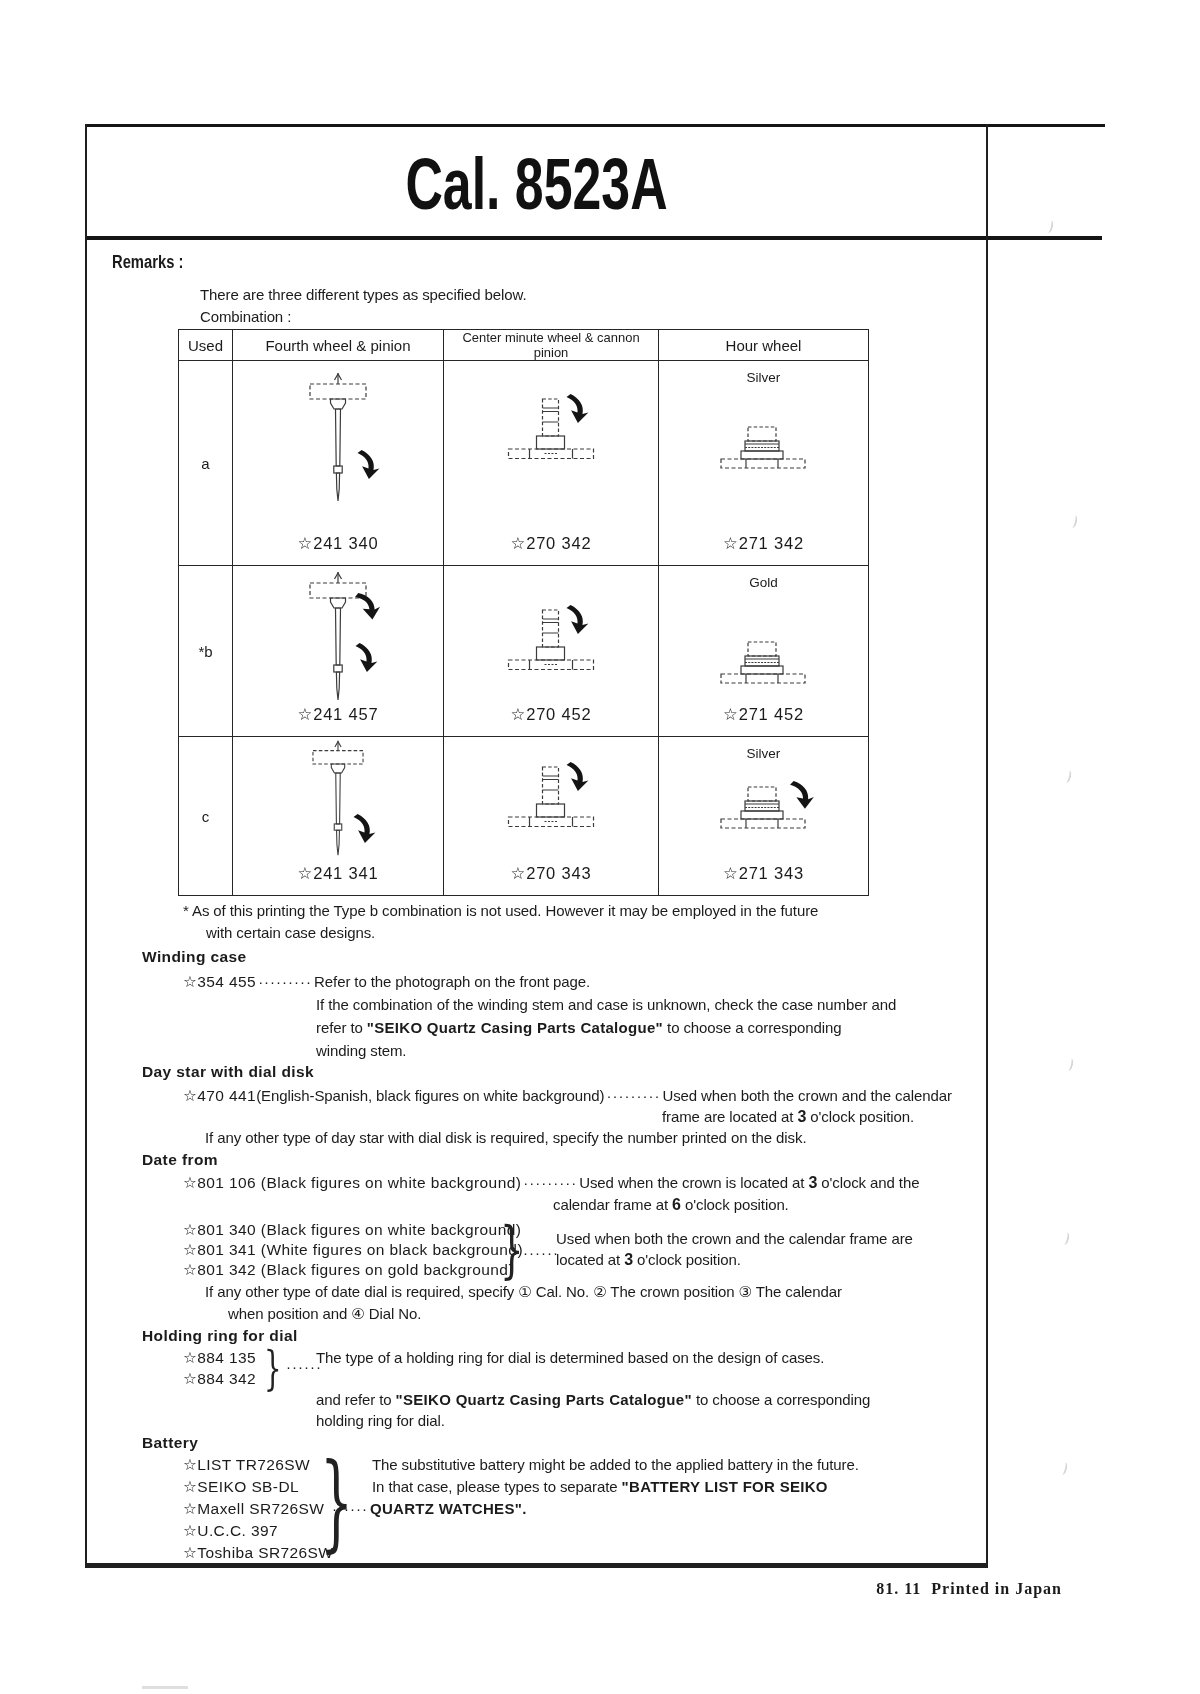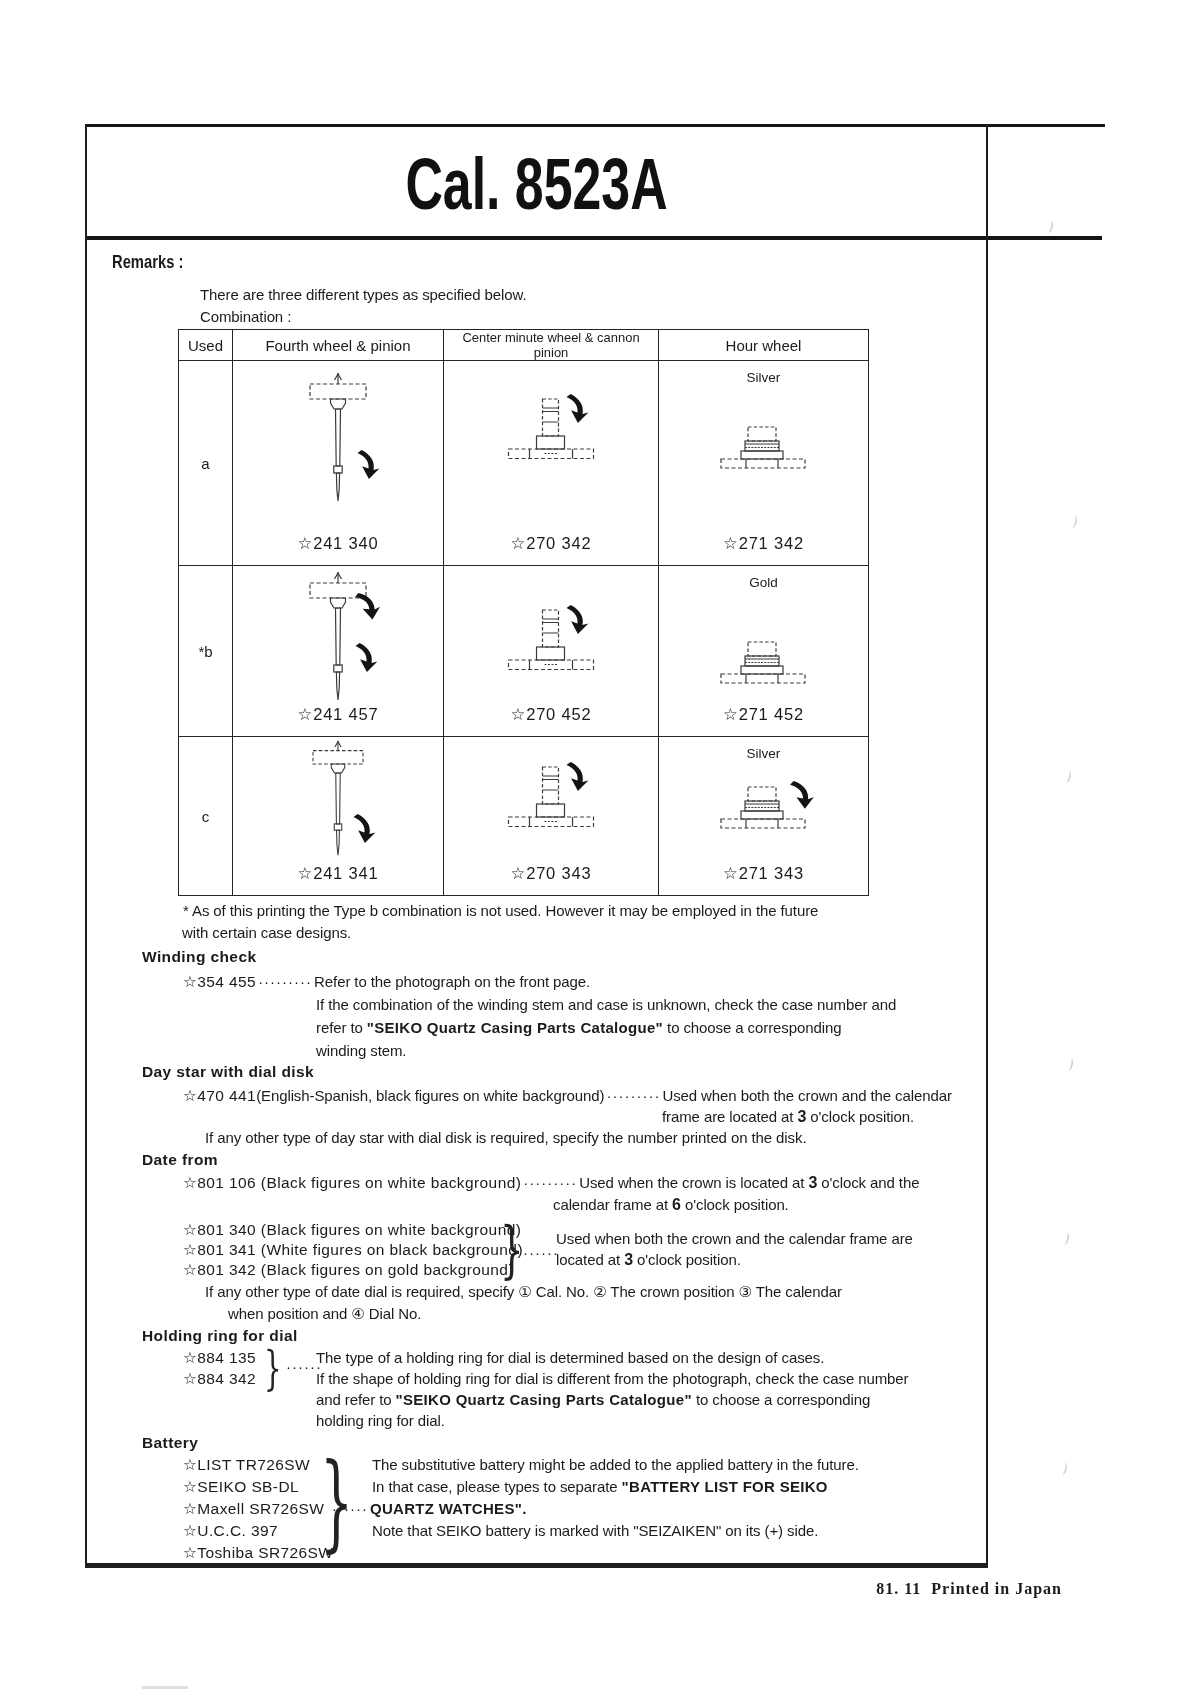--- a/index.html
+++ b/index.html
@@ -225,23 +225,23 @@
                 <use href="#sym-arrow"></use>
               </svg>
         <div class="pno">☆271 343</div>
       </div>
           </td>
     </tr>
   </tbody>
     </table>
 
   <div class="t" style="left:183px;top:901px">* As of this printing the Type b combination is not used. However it may be employed in the future</div>
-  <div class="t" style="left:182px;top:923px">with certain case designs.</div>
-
-  <div class="t shead" style="left:142px;top:947px">Winding check</div>
+  <div class="t" style="left:206px;top:923px">with certain case designs.</div>
+
+  <div class="t shead" style="left:142px;top:947px">Winding case</div>
   <div class="t" style="left:183px;top:972px"><span class="pn">☆354 455</span><span class="dots">·········</span><span>Refer to the photograph on the front page.</span></div>
   <div class="t" style="left:316px;top:995px">If the combination of the winding stem and case is unknown, check the case number and</div>
   <div class="t" style="left:316px;top:1018px"><span>refer to </span><b>"SEIKO Quartz Casing Parts Catalogue"</b><span> to choose a corresponding</span></div>
   <div class="t" style="left:316px;top:1041px">winding stem.</div>
 
   <div class="t shead" style="left:142px;top:1062px">Day star with dial disk</div>
   <div class="t" style="left:183px;top:1086px"><span class="pn">☆470 441</span><span>(English-Spanish, black figures on white background)</span><span class="dots">·········</span><span>Used when both the crown and the calendar</span></div>
   <div class="t" style="left:662px;top:1107px"><span>frame are located at </span><span class="bd">3</span><span> o'clock position.</span></div>
   <div class="t" style="left:205px;top:1128px">If any other type of day star with dial disk is required, specify the number printed on the disk.</div>
 
@@ -258,35 +258,33 @@
   <div class="t" style="left:556px;top:1250px"><span>located at </span><span class="bd">3</span><span> o'clock position.</span></div>
   <div class="t" style="left:205px;top:1282px">If any other type of date dial is required, specify ① Cal. No. ② The crown position ③ The calendar</div>
   <div class="t" style="left:228px;top:1304px">when position and ④ Dial No.</div>
 
   <div class="t shead" style="left:142px;top:1326px">Holding ring for dial</div>
   <div class="t pn" style="left:183px;top:1348px">☆884 135</div>
   <div class="t pn" style="left:183px;top:1369px">☆884 342</div>
   <div class="brace brace-hr">}</div>
   <div class="t dots" style="left:284px;top:1357px">······</div>
   <div class="t" style="left:316px;top:1348px">The type of a holding ring for dial is determined based on the design of cases.</div>
-  <div class="t" style="left:316px;top:1369px">If the shape of holding ring for dial is different from the photograph, check the case number</div>
   <div class="t" style="left:316px;top:1390px"><span>and refer to </span><b>"SEIKO Quartz Casing Parts Catalogue"</b><span> to choose a corresponding</span></div>
   <div class="t" style="left:316px;top:1411px">holding ring for dial.</div>
 
   <div class="t shead" style="left:142px;top:1433px">Battery</div>
   <div class="t pn" style="left:183px;top:1455px">☆LIST TR726SW</div>
   <div class="t pn" style="left:183px;top:1477px">☆SEIKO SB-DL</div>
   <div class="t pn" style="left:183px;top:1499px">☆Maxell SR726SW</div>
   <div class="t pn" style="left:183px;top:1521px">☆U.C.C. 397</div>
   <div class="t pn" style="left:183px;top:1543px">☆Toshiba SR726SW</div>
   <div class="brace brace-bat">}</div>
   <div class="t" style="left:372px;top:1455px">The substitutive battery might be added to the applied battery in the future.</div>
   <div class="t" style="left:372px;top:1477px"><span>In that case, please types to separate </span><b>"BATTERY LIST FOR SEIKO</b></div>
   <div class="t" style="left:330px;top:1499px"><span class="dots">······</span><b>QUARTZ WATCHES".</b></div>
-  <div class="t" style="left:372px;top:1521px">Note that SEIKO battery is marked with "SEIZAIKEN" on its (+) side.</div>
 
   <div class="footer">81. 11  Printed in Japan</div>
 
   <div class="artifact" style="left:1046px;top:220px"></div>
   <div class="artifact" style="left:1070px;top:515px"></div>
   <div class="artifact" style="left:1064px;top:770px"></div>
   <div class="artifact" style="left:1066px;top:1058px"></div>
   <div class="artifact" style="left:1062px;top:1232px"></div>
   <div class="artifact" style="left:1060px;top:1462px"></div>
   <div class="smudge"></div>

